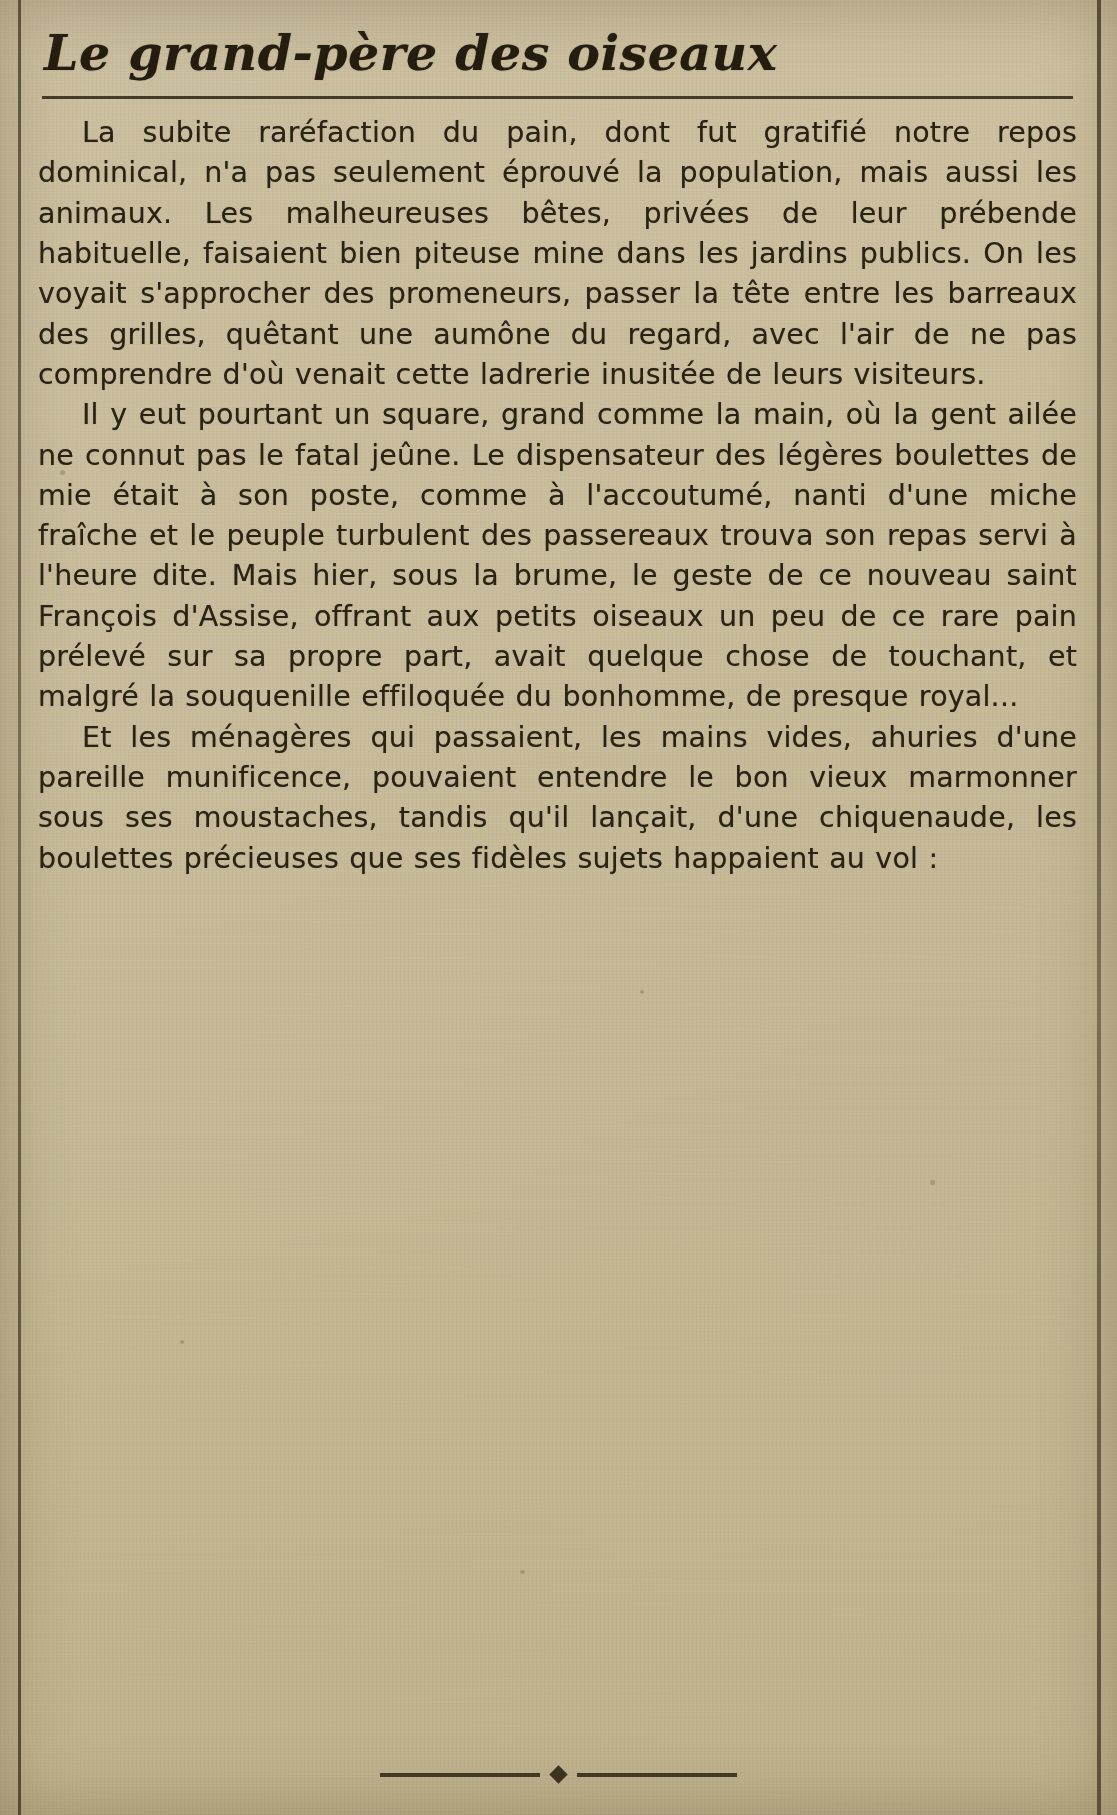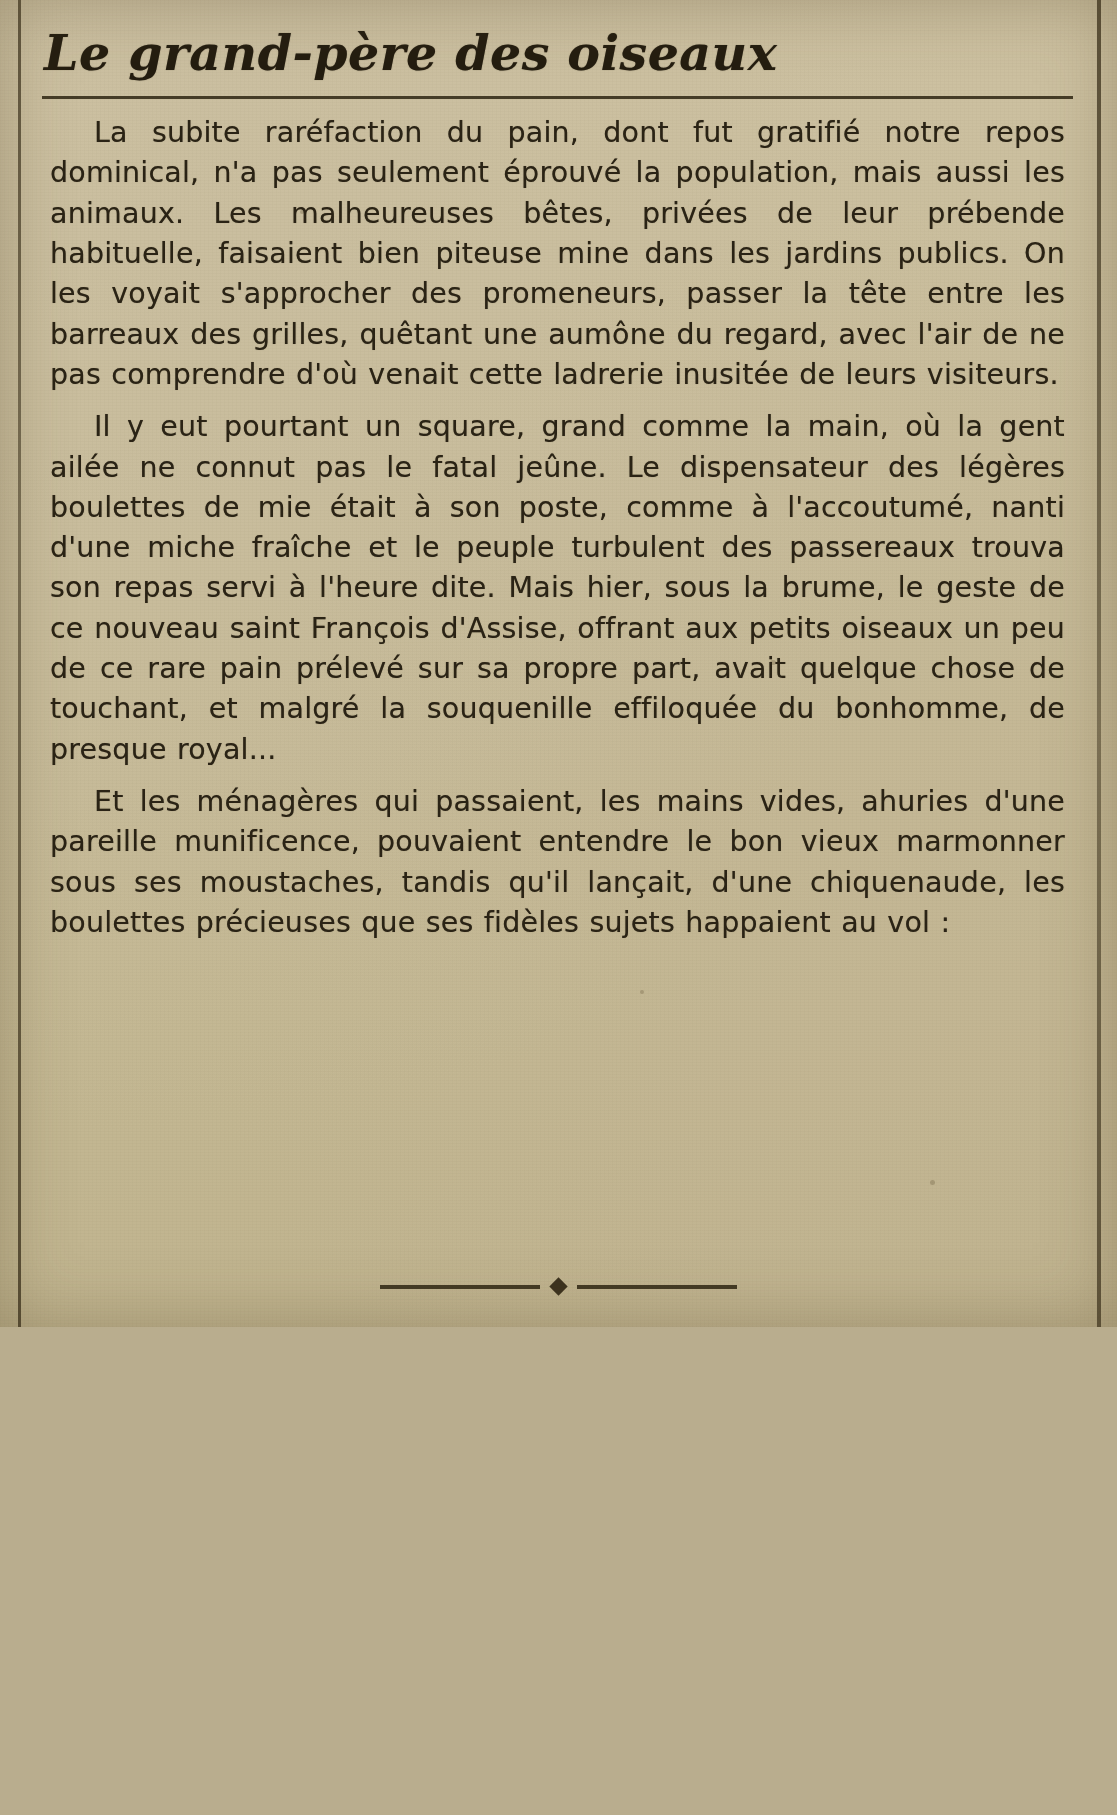--- a/index.html
+++ b/index.html
@@ -3,21 +3,21 @@
 <meta charset="utf-8">
 <style>
   html, body {
     margin: 0;
     padding: 0;
     background: #b9ad8e;
   }
   .page {
     position: relative;
     width: 1117px;
-    height: 1327px;
+    height: 1815px;
     background:
       radial-gradient(ellipse at 20% 15%, rgba(200,188,158,0.55) 0%, rgba(200,188,158,0) 60%),
       radial-gradient(ellipse at 80% 70%, rgba(196,182,150,0.5) 0%, rgba(196,182,150,0) 55%),
       linear-gradient(170deg, #cfc3a4 0%, #c9bd9c 35%, #c3b792 70%, #bfb28d 100%);
     overflow: hidden;
     font-family: "DejaVu Serif", serif;
   }
   
   .grain {
     position: absolute;
@@ -76,21 +76,21 @@
     font-size: 28.5px;
     line-height: 1.415;
     color: #2a2315;
     text-align: justify;
     text-justify: inter-word;
     letter-spacing: 0.2px;
     word-spacing: 1px;
     text-shadow: 0 0 0.7px rgba(45,36,20,0.45);
   }
   .article p {
-    margin: 12px;
+    margin: 0;
     text-indent: 44px;
   }
   .article p.dialogue {
     text-indent: 44px;
   }
   .footer-rule {
     position: absolute;
     left: 0; right: 0;
     bottom: 34px;
     display: flex;

